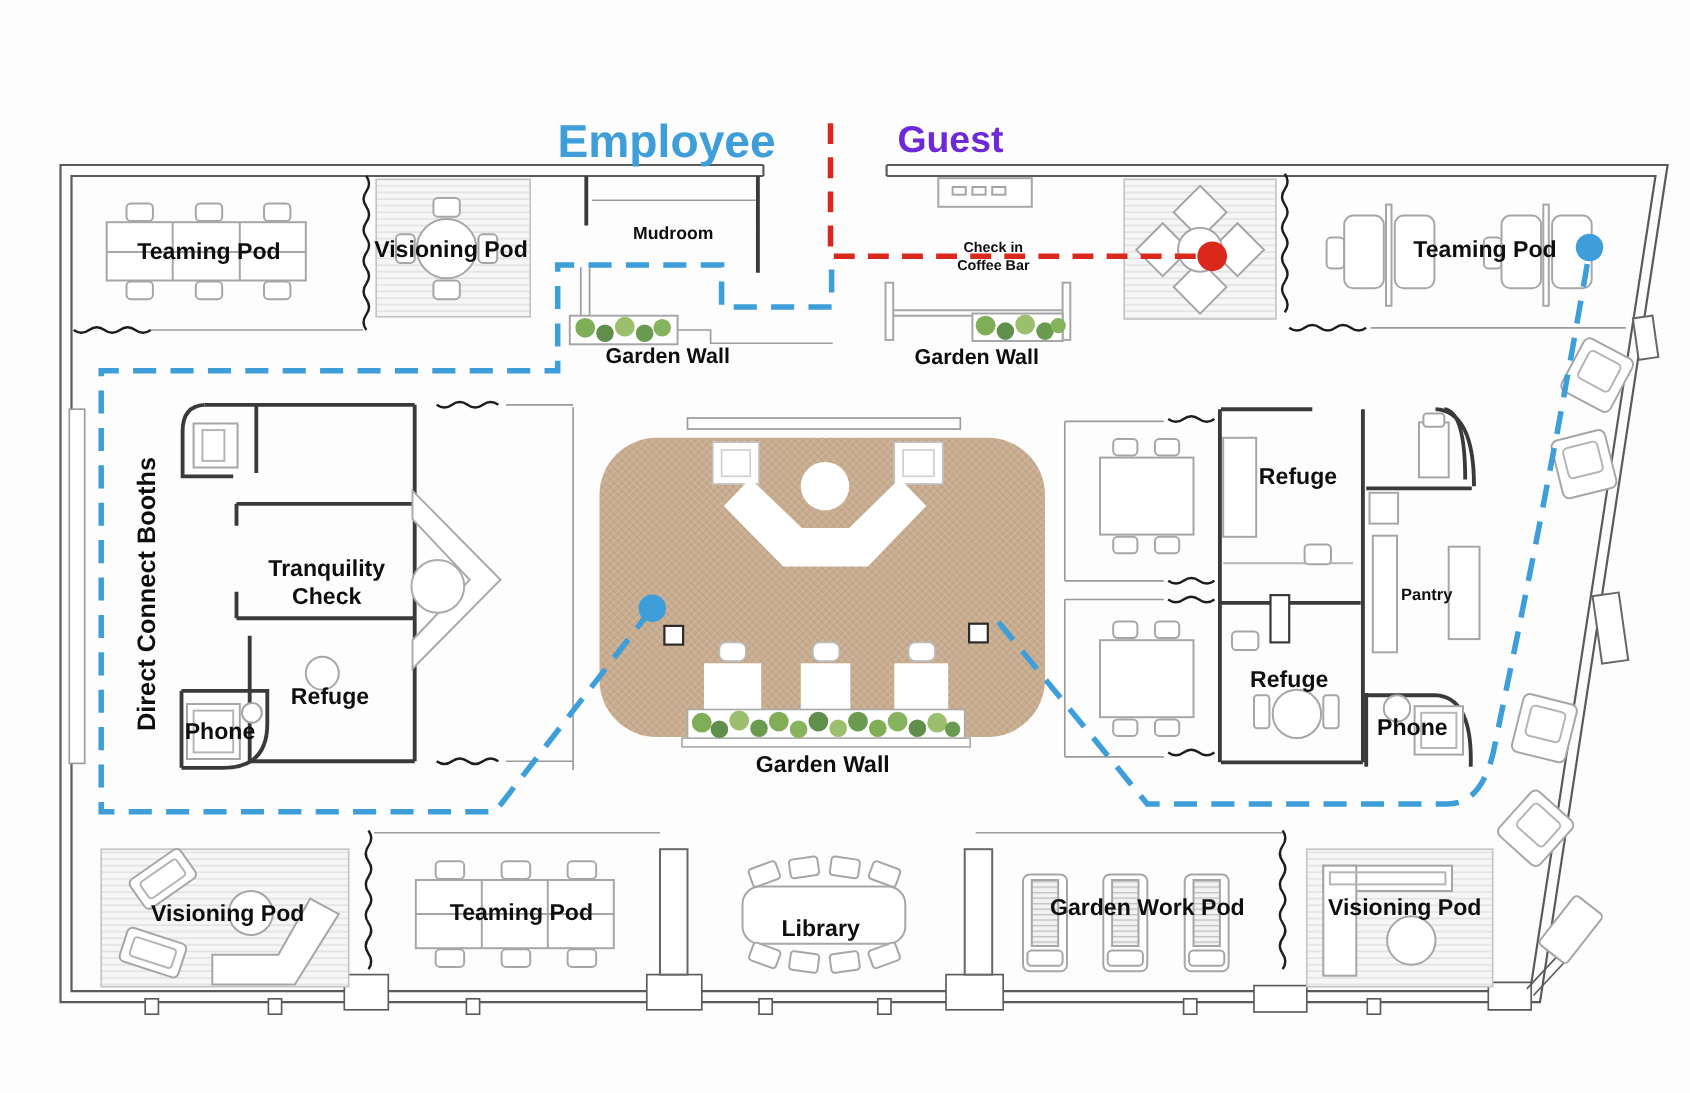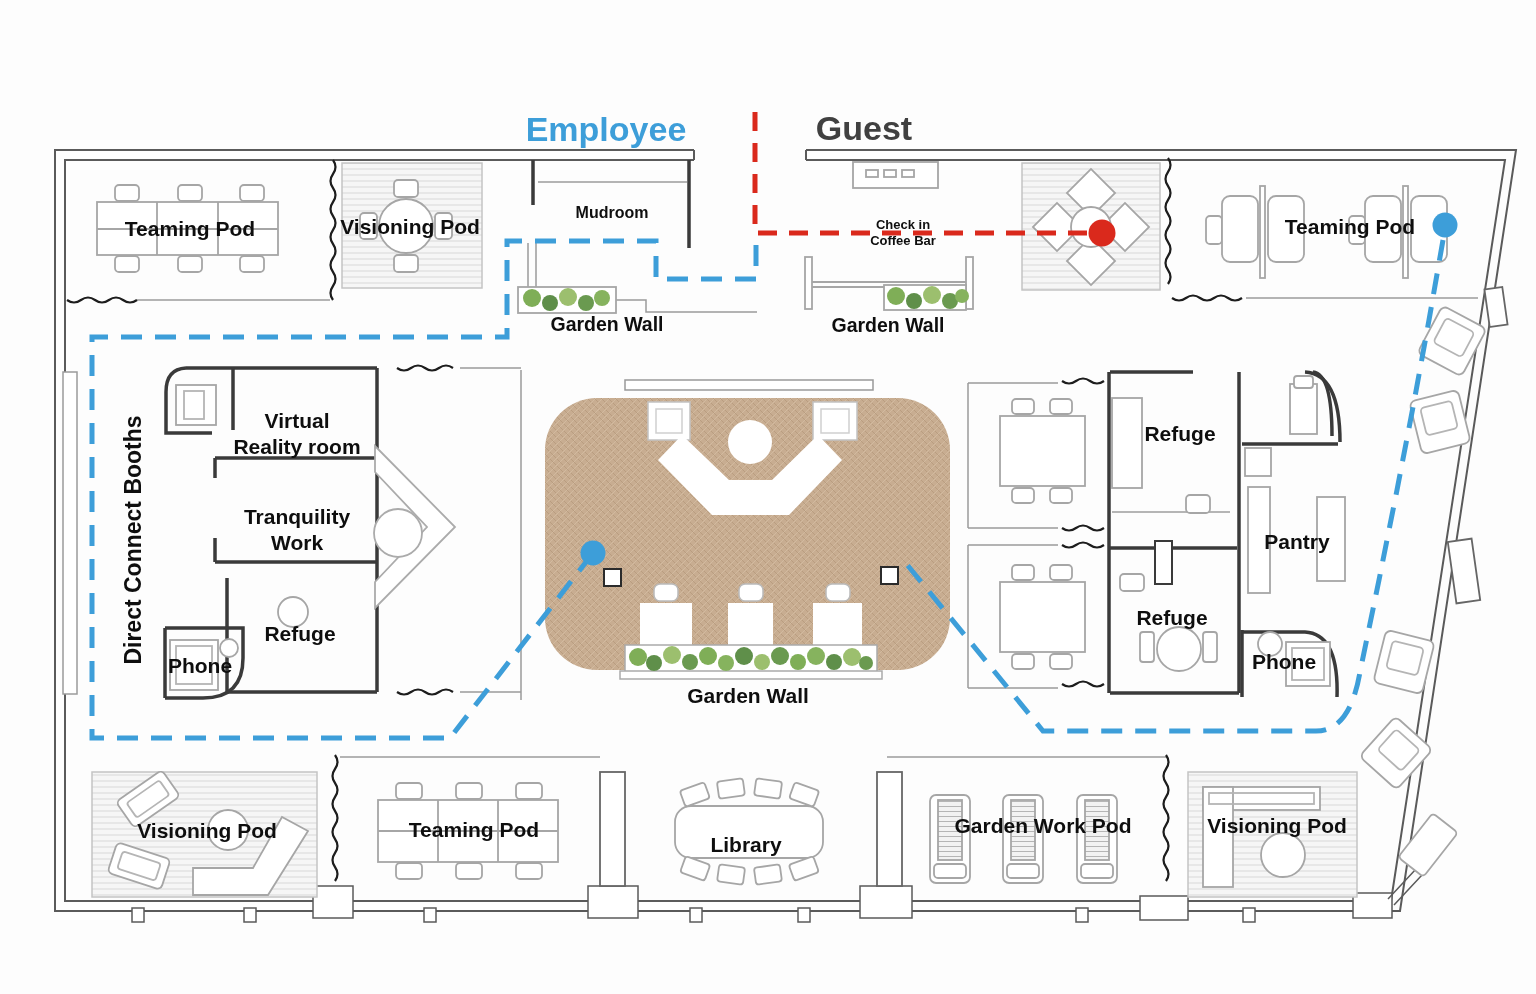--- a/index.html
+++ b/index.html
@@ -351,46 +351,45 @@
 
   <path d="M755,112 L755,233 L1088,233" fill="none" stroke="#da291c" stroke-width="5" stroke-dasharray="19 12"></path>
   <path d="M756,245 L756,279 L656,279 L656,241 L507,241 L507,337 L92,337 L92,738 L450,738 L593,553" fill="none" stroke="#3d9ed9" stroke-width="5" stroke-dasharray="21 13"></path>
   <path d="M1443,240 L1429,320 L1414,402 L1397,490 L1379,580 L1360,672 Q1350,731 1316,731 L1043,731 L900,556" fill="none" stroke="#3d9ed9" stroke-width="5" stroke-dasharray="21 13"></path>
 </svg>
 
   <div class="dot" style="left:593px;top:553px;width:25px;height:25px;background:#3d9ed9;"></div>
   <div class="dot" style="left:1445px;top:225px;width:25px;height:25px;background:#3d9ed9;"></div>
   <div class="dot" style="left:1102px;top:233px;width:27px;height:27px;background:#da291c;"></div>
 
-  <div class="legend-lbl" style="left:606px;top:129px;font-size:34px;color:#3d9ed9;">Employee</div>
-  <div class="legend-lbl" style="left:864px;top:128px;font-size:34px;color:#404040;">Guest</div>
+  <div class="legend-lbl" style="left:606px;top:129px;font-size:42px;color:#3d9ed9;">Employee</div>
+  <div class="legend-lbl" style="left:864px;top:128px;font-size:34px;color:#6d28d9;">Guest</div>
 
   <div class="lbl" style="left:190px;top:229px;font-size:21px;">Teaming Pod</div>
   <div class="lbl" style="left:410px;top:227px;font-size:21px;">Visioning Pod</div>
   <div class="lbl" style="left:612px;top:213px;font-size:16px;">Mudroom</div>
   <div class="lbl" style="left:607px;top:325px;font-size:19.5px;">Garden Wall</div>
 
   <div class="lbl" style="left:903px;top:233px;font-size:13px;">
     <span>Check in</span><br>
     <span>Coffee Bar</span>
   </div>
 
   <div class="lbl" style="left:888px;top:326px;font-size:19.5px;">Garden Wall</div>
   <div class="lbl" style="left:1350px;top:227px;font-size:21px;">Teaming Pod</div>
 
   <div class="lbl vert" style="left:133px;top:540px;font-size:23px;">Direct Connect Booths</div>
-  <div class="lbl wrap" style="left:297px;top:434px;font-size:21px;width:132px;">Virtual Reality room</div>
-  <div class="lbl wrap" style="left:297px;top:530px;font-size:21px;width:124px;">Tranquility Work</div>
+  <div class="lbl wrap" style="left:297px;top:530px;font-size:21px;width:124px;">Tranquility Check</div>
   <div class="lbl" style="left:300px;top:634px;font-size:21px;">Refuge</div>
   <div class="lbl" style="left:200px;top:666px;font-size:21px;">Phone</div>
 
   <div class="lbl" style="left:748px;top:696px;font-size:21px;">Garden Wall</div>
 
   <div class="lbl" style="left:1180px;top:434px;font-size:21px;">Refuge</div>
-  <div class="lbl" style="left:1297px;top:542px;font-size:21px;">Pantry</div>
+  <div class="lbl" style="left:1297px;top:542px;font-size:15px;">Pantry</div>
   <div class="lbl" style="left:1172px;top:618px;font-size:21px;">Refuge</div>
   <div class="lbl" style="left:1284px;top:662px;font-size:21px;">Phone</div>
 
   <div class="lbl" style="left:207px;top:831px;font-size:21px;">Visioning Pod</div>
   <div class="lbl" style="left:474px;top:830px;font-size:21px;">Teaming Pod</div>
   <div class="lbl" style="left:746px;top:827px;font-size:21px;margin-top:18px;">Library</div>
   <div class="lbl" style="left:1043px;top:826px;font-size:21px;">Garden Work Pod</div>
   <div class="lbl" style="left:1277px;top:826px;font-size:21px;">Visioning Pod</div>
 
 </div>

